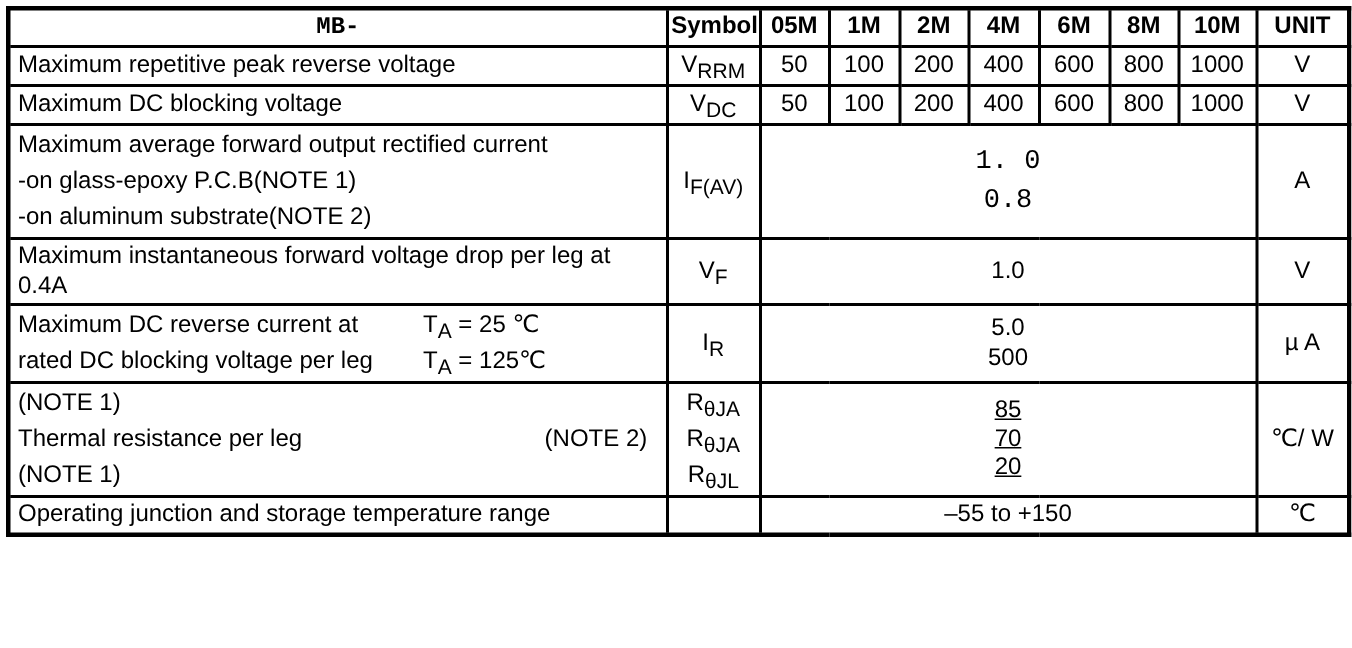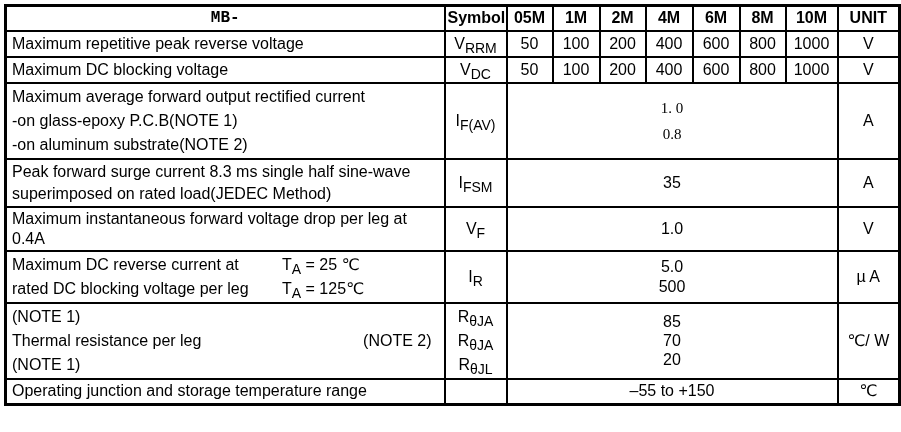--- a/index.html
+++ b/index.html
@@ -30,25 +30,25 @@
   td.hdr-series { text-align: right; padding-right: 7px; font-family: Liberation Mono, monospace; }
   sub { font-size: 14px; line-height: 0; }
   .line  { line-height: 24px; }
   .line22 { line-height: 22px; }
   .r { }
   .pr26 { padding-right: 24px; }
   .pr8  { padding-right: 8px; }
   .rel { position: relative; }
   .cond { position: absolute; left: 270px; top: 0; white-space: pre; }
   .serifval {
-    font-family: Liberation Serif, serif;
-    font-size: 15px; line-height: 26px;
+    font-family: Liberation Mono, monospace;
+    font-size: 18px; line-height: 26px;
   }
   .lh20 { line-height: 20px; }
-  .lh19 { line-height: 19px; }
+  .lh19 { line-height: 19px; text-decoration: underline; }
   .lh24 { line-height: 24px; }
   tr.h25 { height: 25px; }
   tr.h26 { height: 26px; }
   tr.h72 { height: 72px; }
   tr.h46 { height: 46px; }
   tr.h50 { height: 50px; }
   tr.h73 { height: 73px; }
   .thermal-mid { display: flex; justify-content: space-between; }
 </style>
 </head>
@@ -117,29 +117,20 @@
       <div class="line r pr26">-on aluminum substrate(NOTE 2)</div>
     </td>
     <td class="sym"><span>I</span><sub>F(AV)</sub></td>
     <td class="val" colspan="7">
       <div class="serifval">1. 0</div>
       <div class="serifval">0.8</div>
     </td>
     <td class="unit">A</td>
   </tr>
 
-  <tr class="h46">
-    <td class="param">
-      <div class="line22">Peak forward surge current 8.3 ms single half sine-wave</div>
-      <div class="line22">superimposed on rated load(JEDEC Method)</div>
-    </td>
-    <td class="sym"><span>I</span><sub>FSM</sub></td>
-    <td class="val" colspan="7">35</td>
-    <td class="unit">A</td>
-  </tr>
 
   <tr class="h26">
     <td class="param">Maximum instantaneous forward voltage drop per leg at 0.4A</td>
     <td class="sym"><span>V</span><sub>F</sub></td>
     <td class="val" colspan="7">1.0</td>
     <td class="unit">V</td>
   </tr>
 
   <tr class="h50">
     <td class="param">

